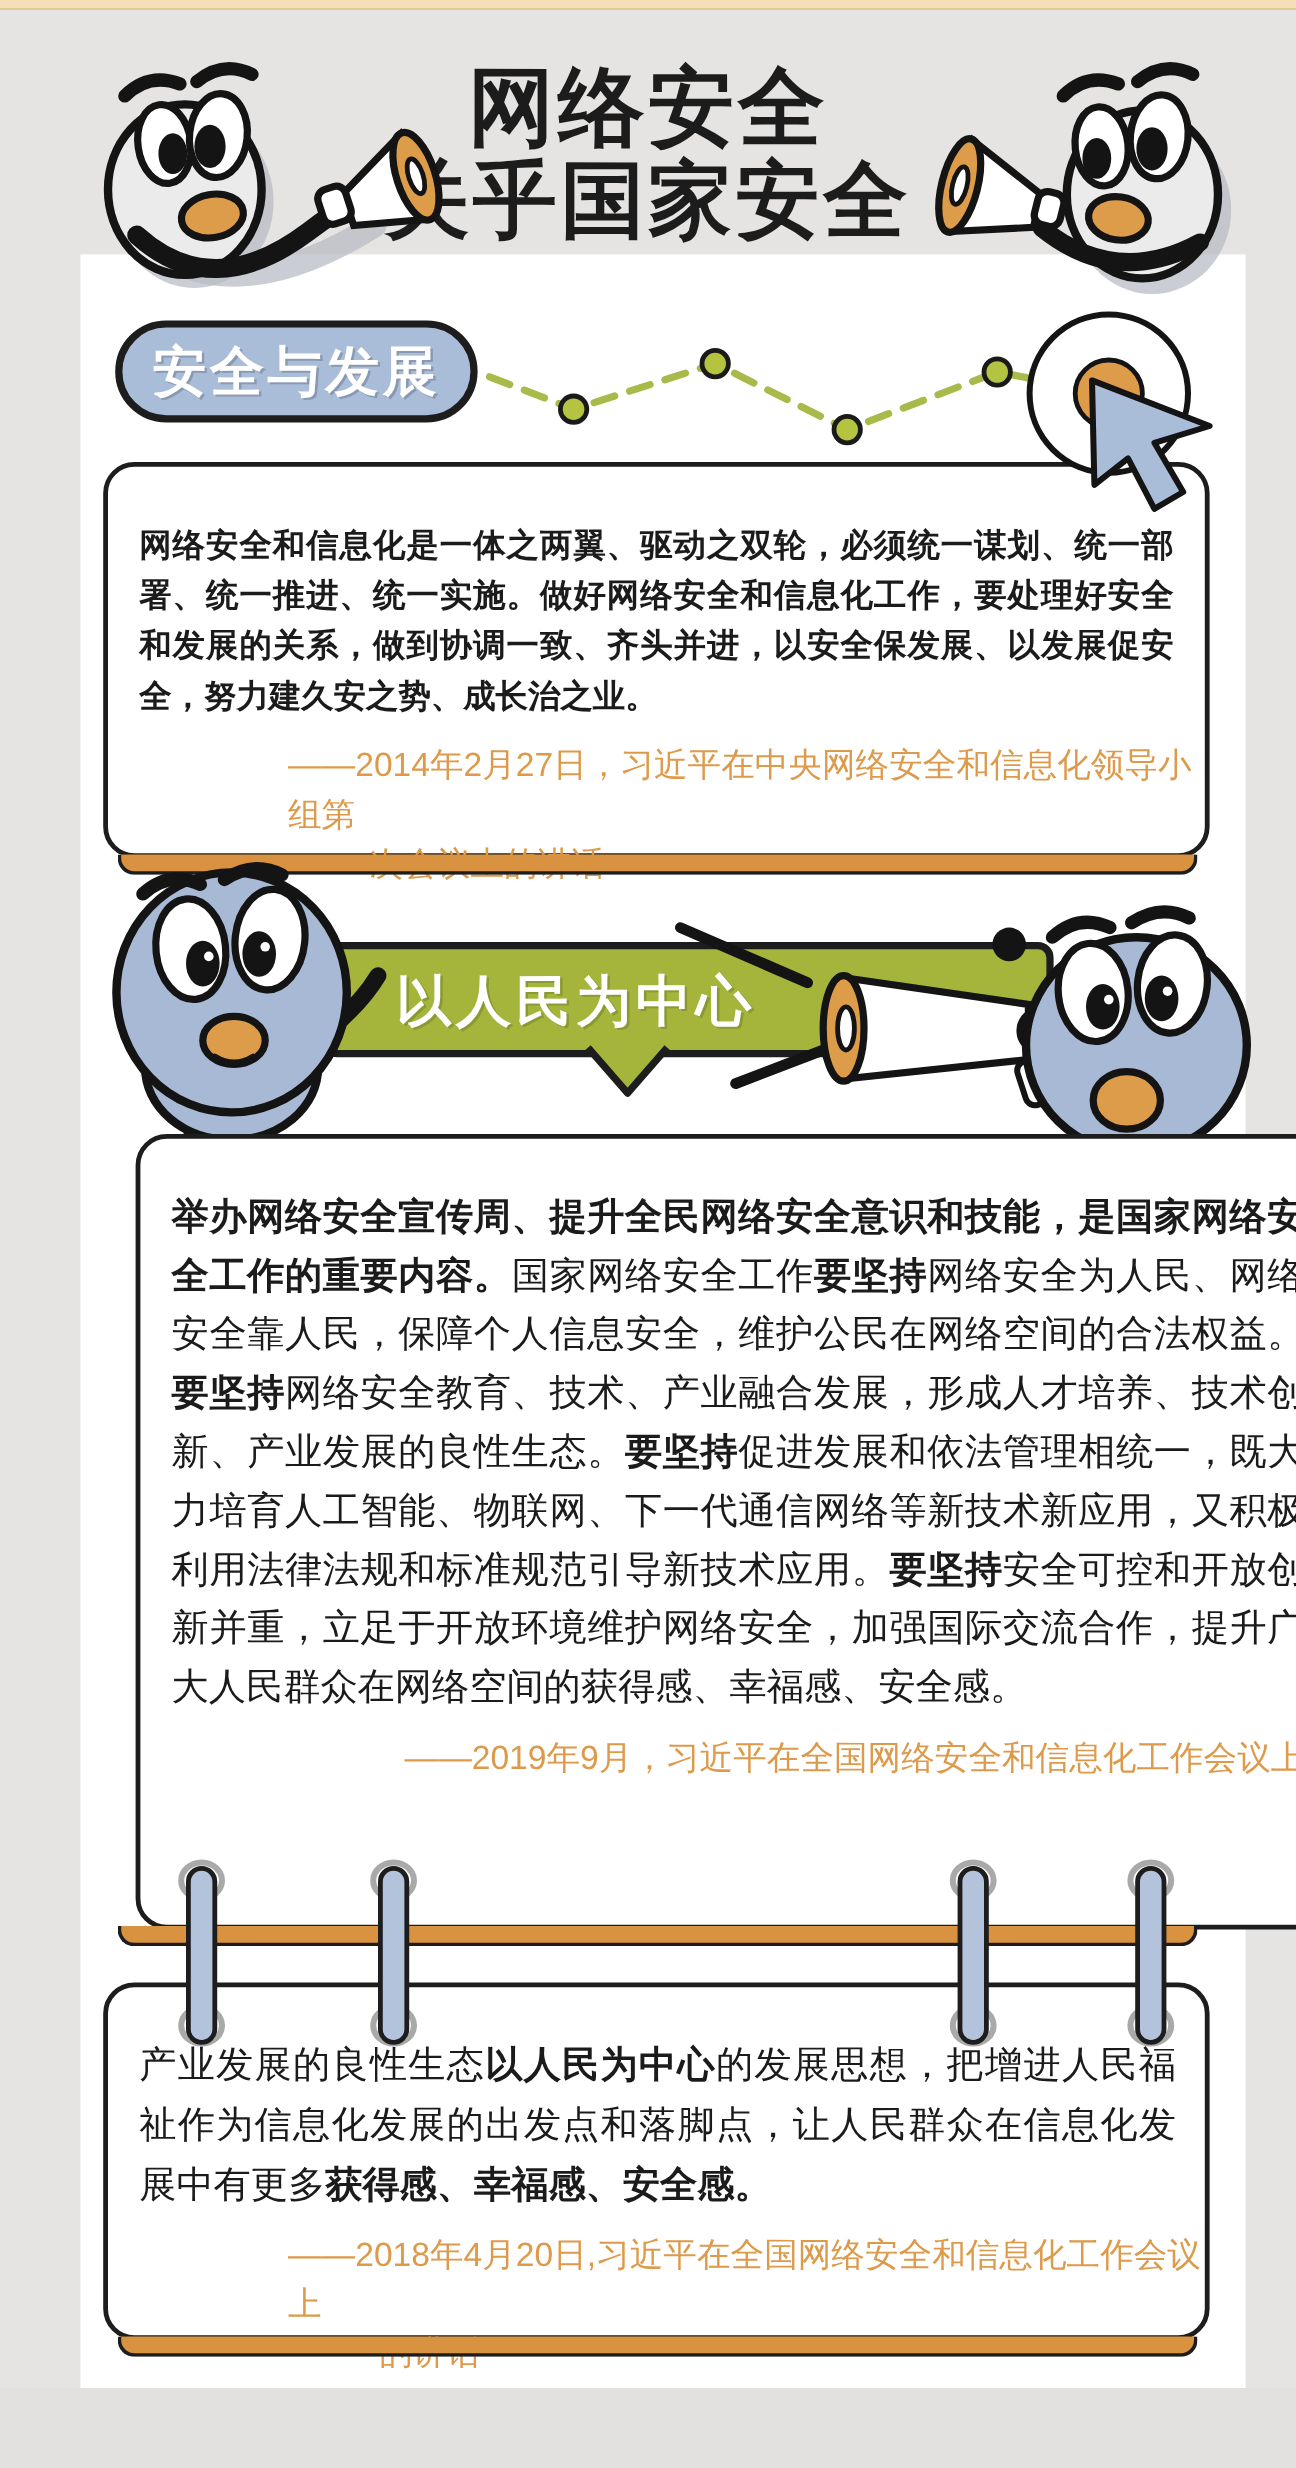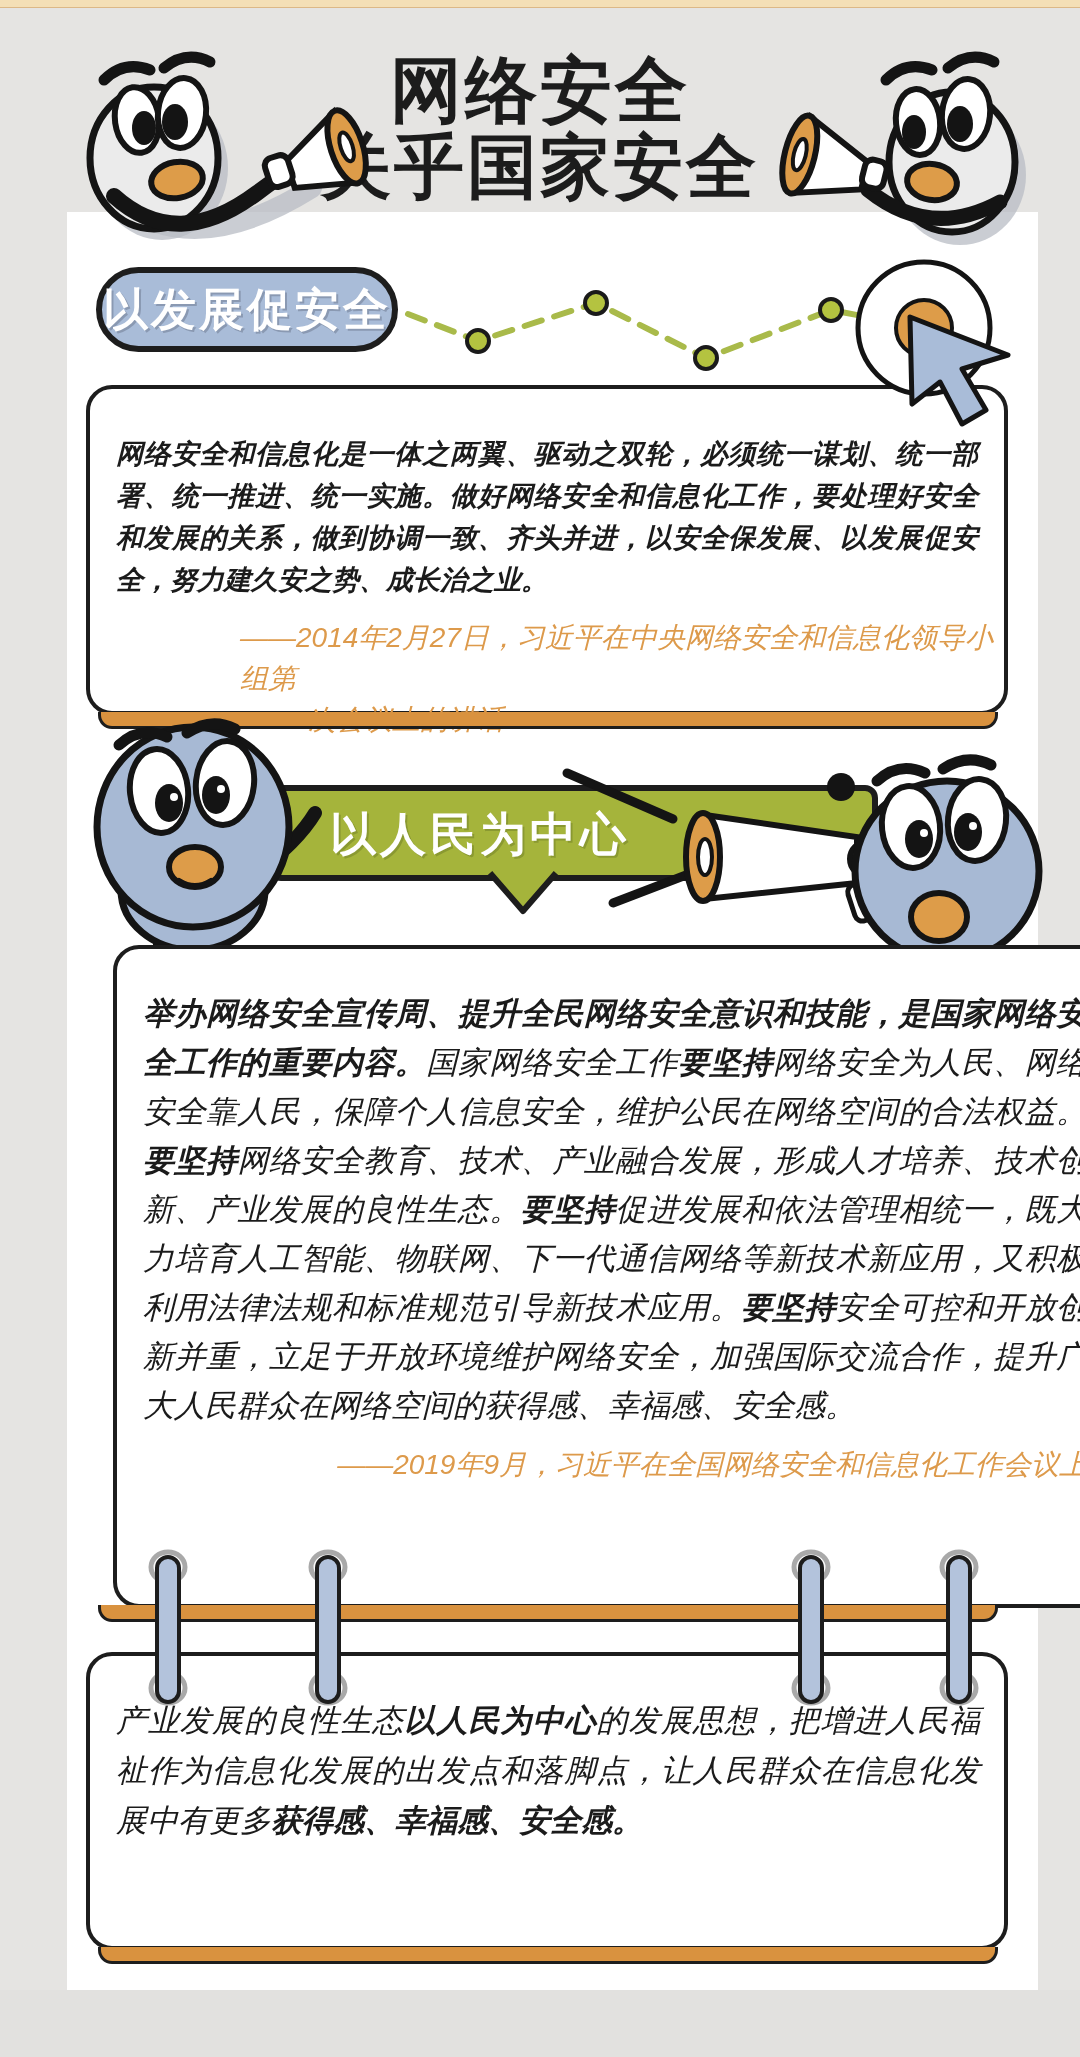--- a/index.html
+++ b/index.html
@@ -21,21 +21,21 @@
   .title .l1{font-size:72px;}
   .title .l2{font-size:70px;}
   
   .badge{
     left:96px;top:267px;width:302px;height:85px;background:#a9bcd8;
     border:6px solid #1d1d1d;border-radius:46px;box-sizing:border-box;
     display:flex;align-items:center;justify-content:center;
   }
   .badge .txt{font-size:45px;font-weight:900;color:#ffffff;letter-spacing:3px;text-shadow:2px 2px 0 rgba(80,90,110,.35);}
   
-  .card{background:#ffffff;border:4px solid #1d1d1d;border-radius:26px;box-sizing:border-box;font-style:italic;}
+  .card{background:#ffffff;border:4px solid #1d1d1d;border-radius:26px;box-sizing:border-box;}
   .card1{left:86px;top:385px;width:922px;height:330px;}
   .card2{left:86px;top:945px;width:1002px;height:663px;margin-left:27px;}
   .card3{left:86px;top:1652px;width:922px;height:298px;}
   .strip{background:#d9923f;border:3px solid #1d1d1d;border-top:none;border-radius:0 0 14px 14px;box-sizing:border-box;height:17px;width:900px;left:98px;}
   .strip.s1{top:712px;} .strip.s2{top:1605px;} .strip.s3{top:1947px;}
   .para{color:#1b1b1b;text-align:justify;}
   .card1 .para{padding:44px 26px 0 26px;font-size:27px;line-height:42px;font-weight:700;}
   .card2 .para{padding:40px 24px 0 26px;font-size:31px;line-height:49px;font-weight:400;}
   .card3 .para{padding:40px 24px 0 26px;font-size:31px;line-height:50px;font-weight:400;}
   .para span.b{font-weight:700;}
@@ -98,21 +98,21 @@
     <path d="M 230 172 Q 160 210 98 160" stroke="#141414" stroke-width="15" fill="none" stroke-linecap="round"></path>
     <g transform="rotate(14 55 135)">
       <polygon points="96,122 30,92 30,170 96,150" fill="#ffffff" stroke="#141414" stroke-width="6"></polygon>
       <ellipse cx="28" cy="131" rx="15" ry="40" fill="#dd9c49" stroke="#141414" stroke-width="6"></ellipse>
       <ellipse cx="28" cy="131" rx="6" ry="16" fill="#ffffff" stroke="#141414" stroke-width="4"></ellipse>
       <rect x="94" y="118" width="22" height="28" rx="8" fill="#ffffff" stroke="#141414" stroke-width="6"></rect>
     </g>
   </svg>
 
   <div class="abs badge">
-    <span class="txt">以发展促安全</span>
+    <span class="txt">安全与发展</span>
   </div>
 
   <div class="abs card card1">
     <div class="para"><span class="b">网络安全和信息化是一体之两翼、驱动之双轮，必须统一谋划、统一部署、统一推进、统一实施。做好网络安全和信息化工作，要处理好安全和发展的关系，做到协调一致、齐头并进，以安全保发展、以发展促安全，努力建久安之势、成长治之业。</span></div>
     <div class="attr">
       <div class="ln1">——2014年2月27日，习近平在中央网络安全和信息化领导小组第</div>
       <div class="ln2">一次会议上的讲话</div>
     </div>
   </div>
   <div class="abs strip s1"></div>
@@ -180,20 +180,24 @@
   </svg>
 
   <div class="abs card card2">
     <div class="para"><span class="b">举办网络安全宣传周、提升全民网络安全意识和技能，是国家网络安全工作的重要内容。</span><span>国家网络安全工作</span><span class="b">要坚持</span><span>网络安全为人民、网络安全靠人民，保障个人信息安全，维护公民在网络空间的合法权益。</span><span class="b">要坚持</span><span>网络安全教育、技术、产业融合发展，形成人才培养、技术创新、产业发展的良性生态。</span><span class="b">要坚持</span><span>促进发展和依法管理相统一，既大力培育人工智能、物联网、下一代通信网络等新技术新应用，又积极利用法律法规和标准规范引导新技术应用。</span><span class="b">要坚持</span><span>安全可控和开放创新并重，立足于开放环境维护网络安全，加强国际交流合作，提升广大人民群众在网络空间的获得感、幸福感、安全感。</span></div>
     <div class="attr">——2019年9月，习近平在全国网络安全和信息化工作会议上</div>
   </div>
   <div class="abs strip s2"></div>
 
   <div class="abs card card3">
     <div class="para"><span>产业发展的良性生态</span><span class="b">以人民为中心</span><span>的发展思想，把增进人民福祉作为信息化发展的出发点和落脚点，让人民群众在信息化发展中有更多</span><span class="b">获得感、幸福感、安全感。</span></div>
+    <div class="attr">
+      <div class="ln1">——2018年4月20日,习近平在全国网络安全和信息化工作会议上</div>
+      <div class="ln2">的讲话</div>
+    </div>
   </div>
   <div class="abs strip s3"></div>
 
   <svg class="abs" style="left:140px;top:1545px;" width="56" height="170" viewBox="0 0 56 170">
     <ellipse cx="28" cy="22" rx="17" ry="15" fill="#fbfbfb" stroke="#a9a9a9" stroke-width="5"></ellipse>
     <ellipse cx="28" cy="143" rx="17" ry="15" fill="#fbfbfb" stroke="#a9a9a9" stroke-width="5"></ellipse>
     <rect x="17" y="12" width="22" height="145" rx="11" fill="#b3c3dc" stroke="#1d1d1d" stroke-width="4"></rect>
   </svg>
   <svg class="abs" style="left:300px;top:1545px;" width="56" height="170" viewBox="0 0 56 170">
     <ellipse cx="28" cy="22" rx="17" ry="15" fill="#fbfbfb" stroke="#a9a9a9" stroke-width="5"></ellipse>

